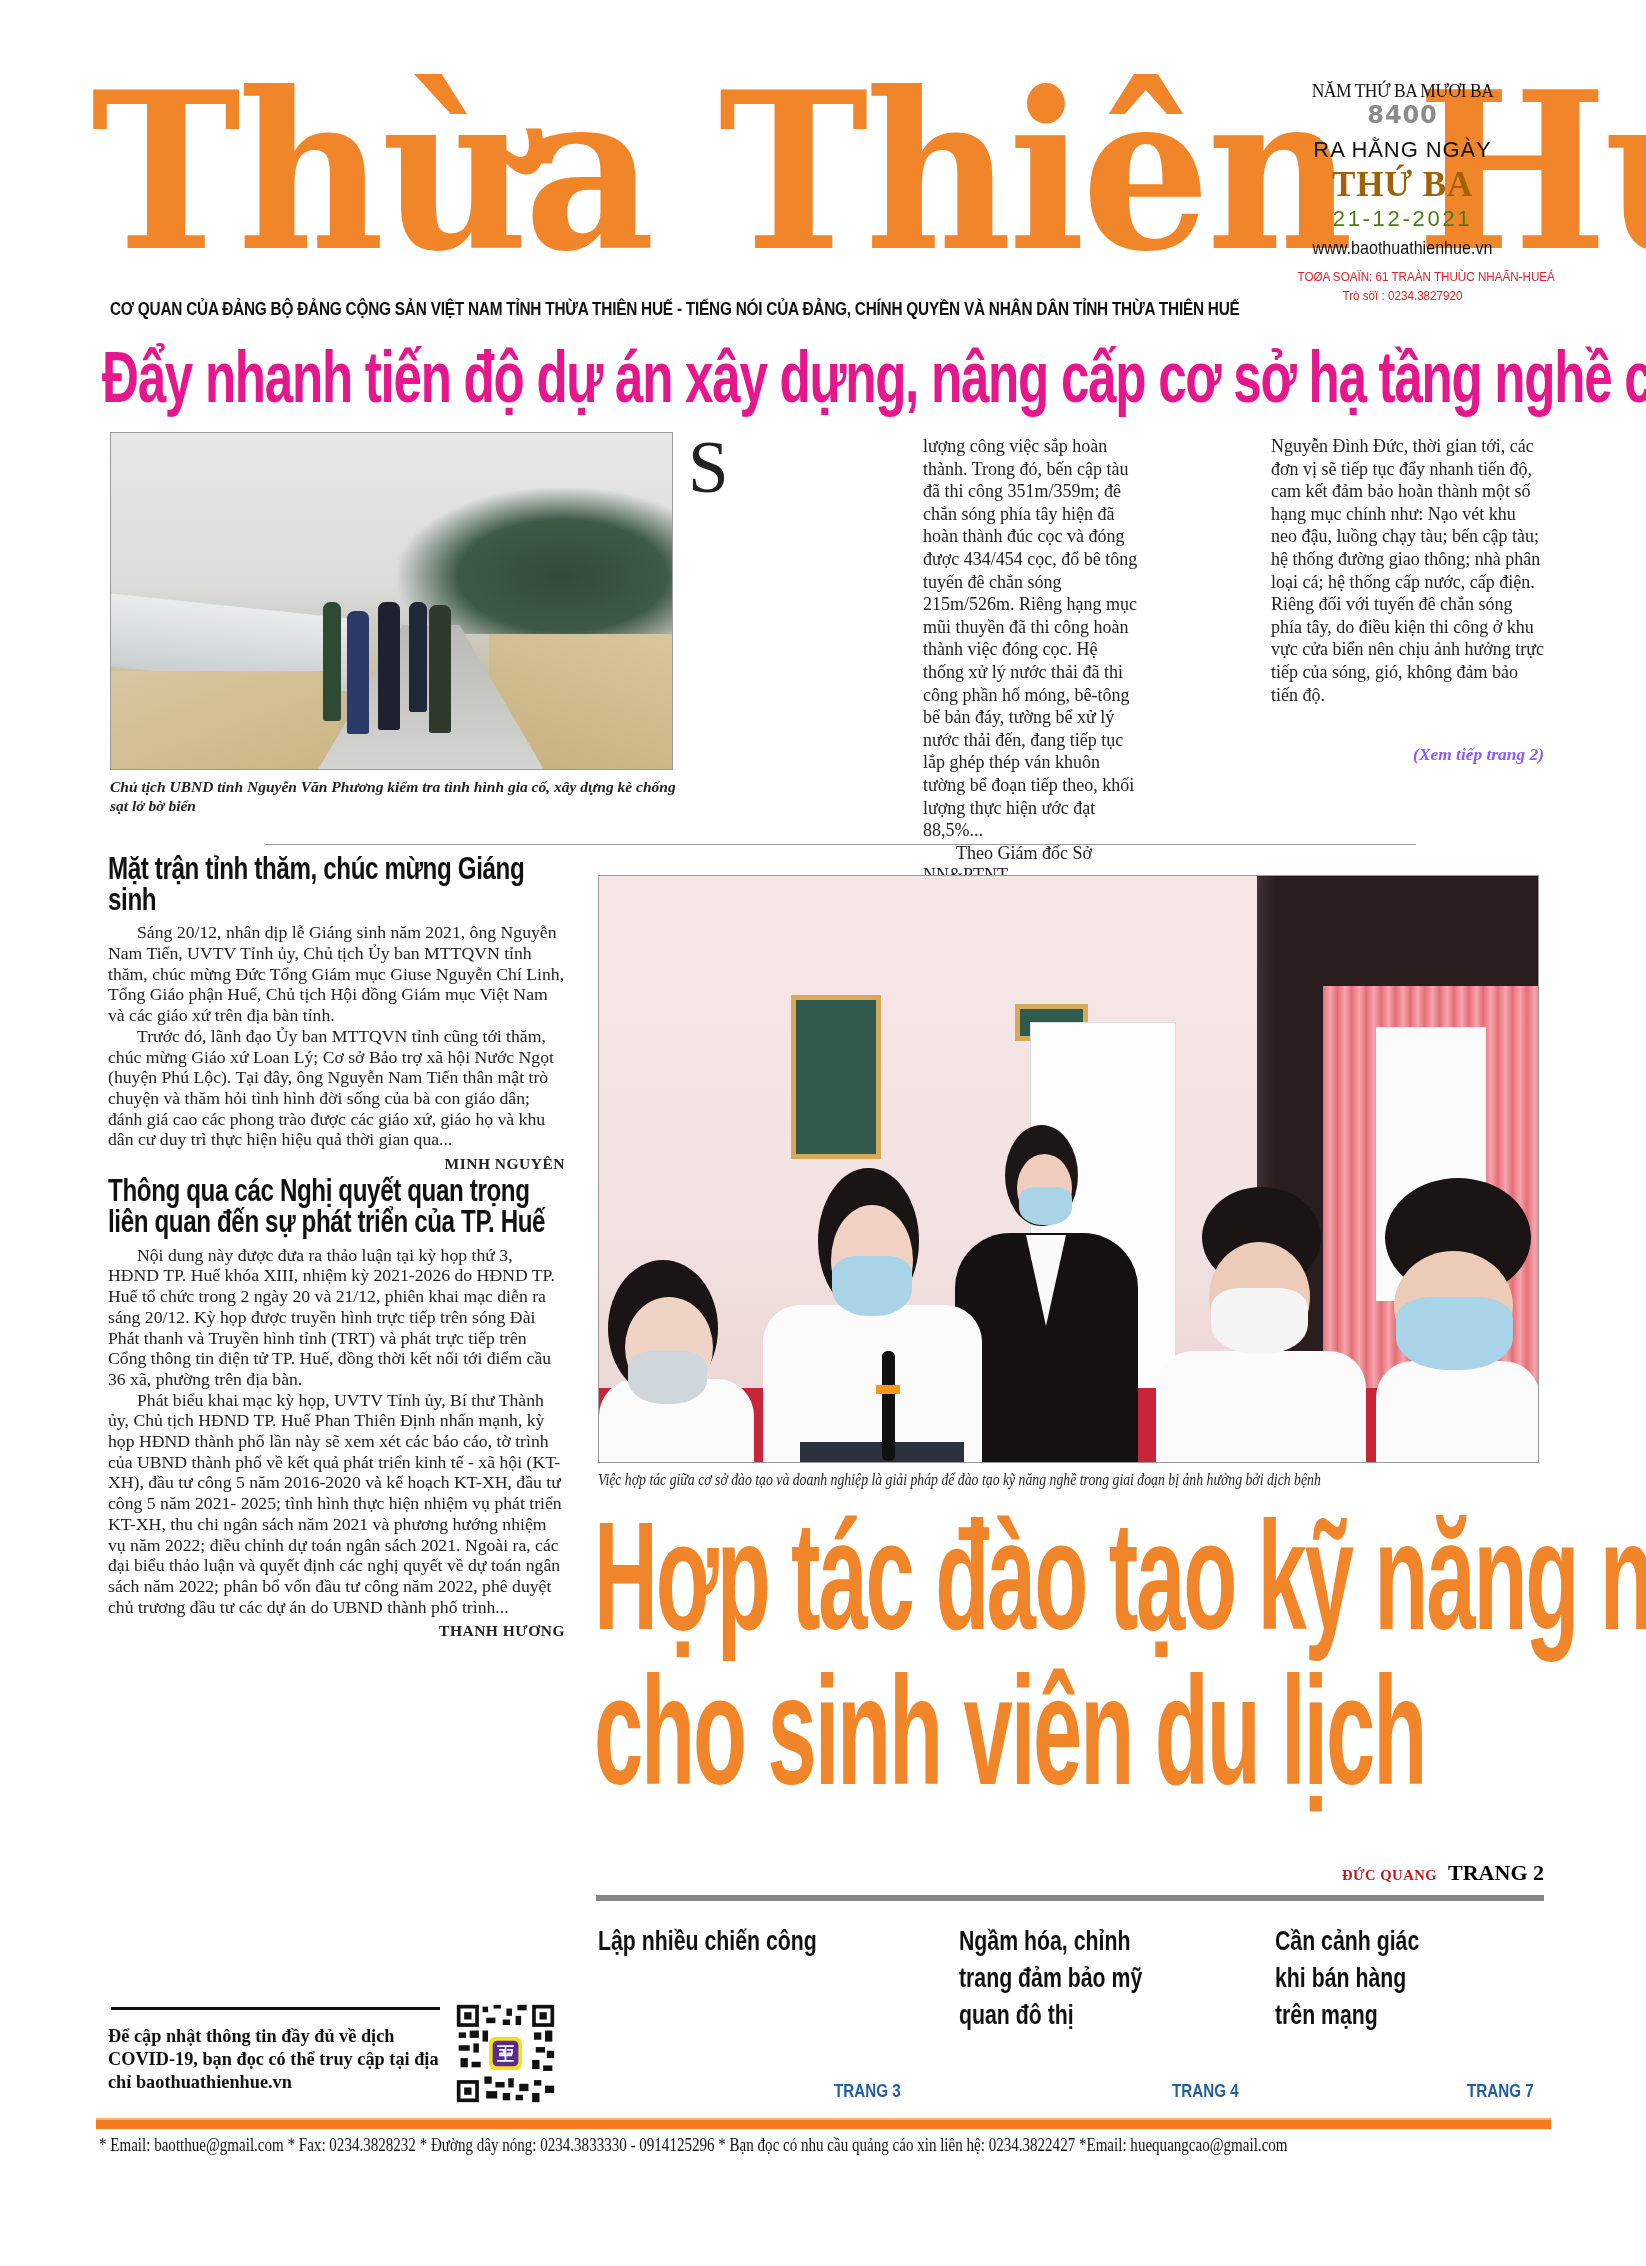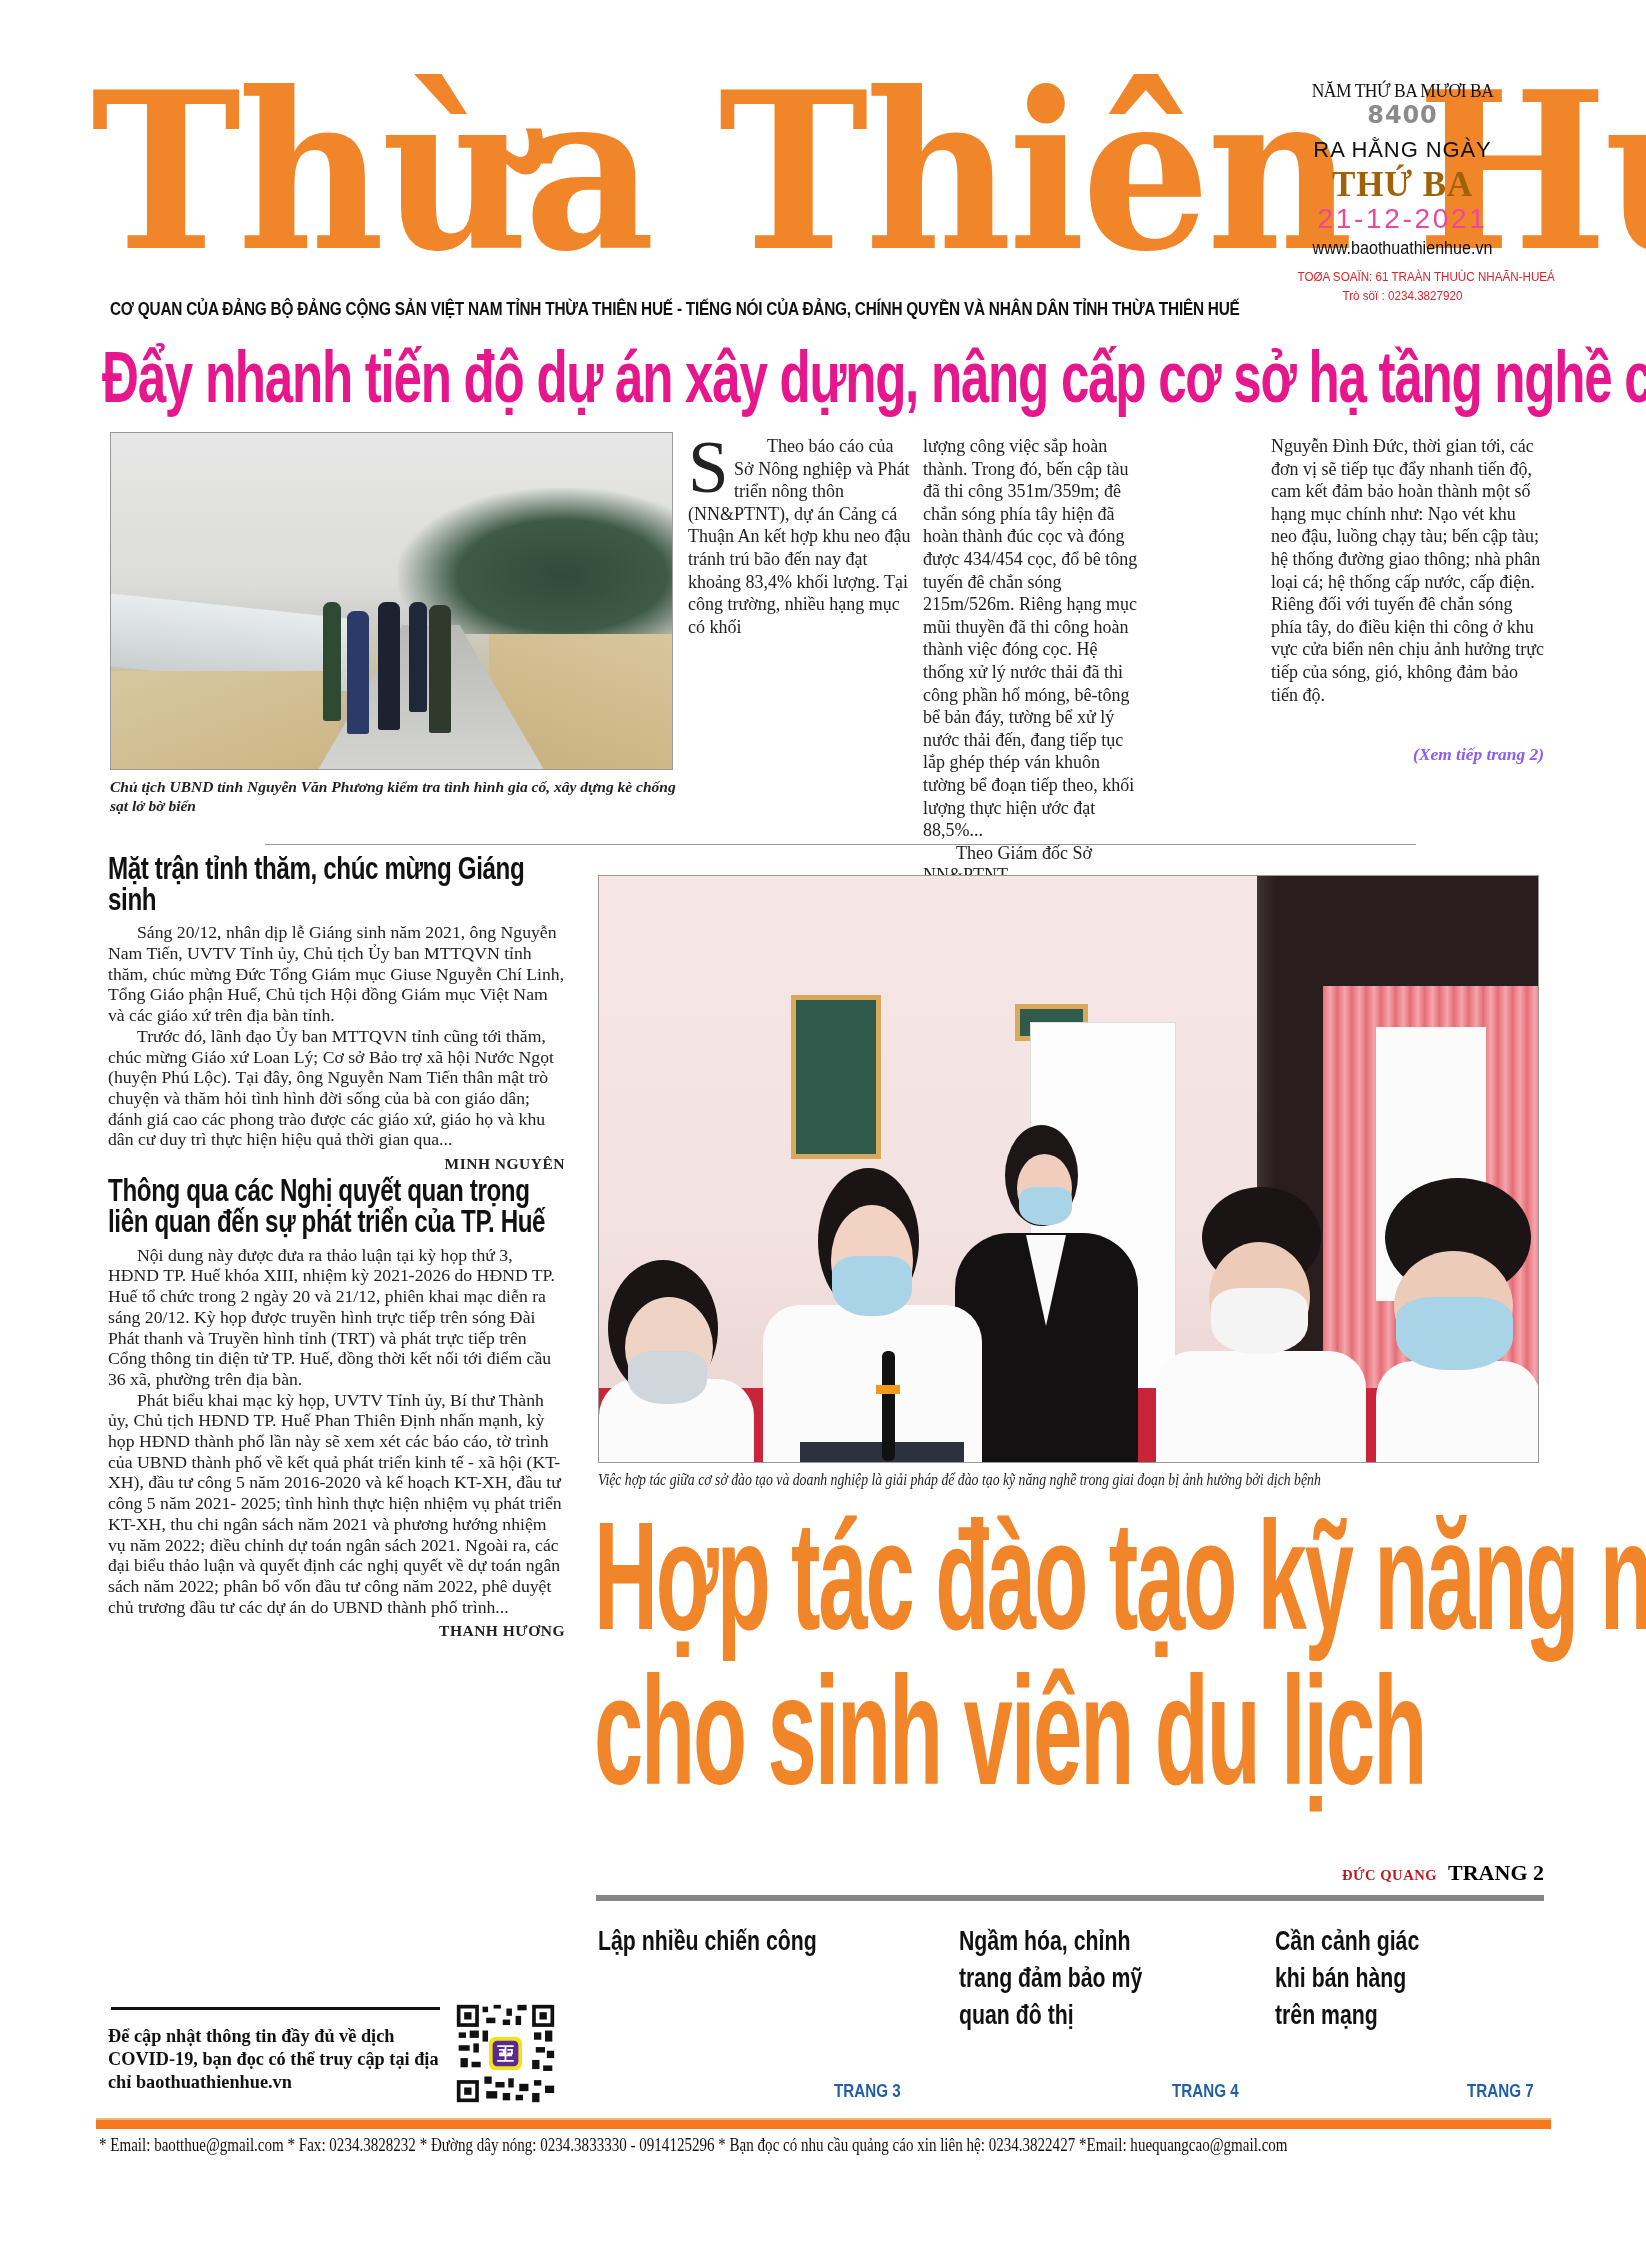--- a/index.html
+++ b/index.html
@@ -13,21 +13,21 @@
     font-family:"DejaVu Serif", serif; font-weight:bold;
     font-size:217px; line-height:247px; color:#f0852a;
     letter-spacing:-3.7px; white-space:nowrap;
     transform:scaleX(0.93); transform-origin:left center;
   }
   .info { left:1279px; top:80px; width:247px; text-align:center; }
   .info .year { font-family:"Liberation Serif", serif; font-size:19px; color:#111; letter-spacing:-0.5px; line-height:22px; transform:scaleX(0.92); }
   .info .issue { font-family:"DejaVu Sans", sans-serif; font-weight:bold; font-size:24px; color:#8b8b8b; line-height:27.4px; letter-spacing:0.9px; }
   .info .daily { font-family:"Liberation Sans", sans-serif; font-size:22px; color:#111; line-height:33px; margin-top:3.7px; letter-spacing:0.9px; }
   .info .weekday { font-family:Liberation Serif, serif; font-weight:bold; font-size:35px; color:#a16207; line-height:37px; letter-spacing:0.9px; }
-  .info .date { font-family:"Liberation Sans", sans-serif; font-size:28px; color:#ec4899; line-height:31px; letter-spacing:2.7px; }
+  .info .date { font-family:"Liberation Sans", sans-serif; font-size:22px; color:#4d7c0f; line-height:31px; letter-spacing:2.7px; }
   .info .web { font-family:"Liberation Sans", sans-serif; font-size:18.3px; color:#111; line-height:27.4px; transform:scaleX(0.88); }
   .info .addr { font-family:"Liberation Sans", sans-serif; font-size:13.7px; color:#e0202a; line-height:20px; margin-top:5.5px; transform:scaleX(0.85); white-space:nowrap; }
   .info .phone { font-family:"Liberation Sans", sans-serif; font-size:13.7px; color:#e0202a; line-height:18.3px; transform:scaleX(0.85); }
 
   .tagline {
     left:110px; top:298px; width:1371px; font-family:"Liberation Sans", sans-serif;
     font-weight:bold; font-size:19px; color:#111; white-space:nowrap;
     transform:scaleX(0.81); transform-origin:left center; letter-spacing:-0.3px;
   }
 
@@ -145,21 +145,20 @@
   <div class="person" style="left:212px;top:169px;height:119px;background:#2f4a33;"></div>
   <div class="person" style="left:236px;top:178px;height:123px;background:#2c3a6a;width:22px;"></div>
   <div class="person" style="left:267px;top:169px;height:128px;background:#1e2230;width:22px;"></div>
   <div class="person" style="left:298px;top:169px;height:110px;background:#1f2838;"></div>
   <div class="person" style="left:318px;top:172px;height:128px;background:#2f3a2c;width:22px;"></div>
 </div>
 <div class="abs caption1">Chủ tịch UBND tỉnh Nguyễn Văn Phương kiểm tra tình hình gia cố, xây dựng kè chống sạt lở bờ biển</div>
 
 <div class="abs col col1">
   <span class="dropcap">S</span>
-  <p class="ind">Theo báo cáo của Sở Nông nghiệp và Phát triển nông thôn (NN&amp;PTNT), dự án Cảng cá Thuận An kết hợp khu neo đậu tránh trú bão đến nay đạt khoảng 83,4% khối lượng. Tại công trường, nhiều hạng mục có khối</p>
 </div>
 <div class="abs col col2">
   <p>lượng công việc sắp hoàn thành. Trong đó, bến cập tàu đã thi công 351m/359m; đê chắn sóng phía tây hiện đã hoàn thành đúc cọc và đóng được 434/454 cọc, đổ bê tông tuyến đê chắn sóng 215m/526m. Riêng hạng mục mũi thuyền đã thi công hoàn thành việc đóng cọc. Hệ thống xử lý nước thải đã thi công phần hố móng, bê-tông bể bản đáy, tường bể xử lý nước thải đến, đang tiếp tục lắp ghép thép ván khuôn tường bể đoạn tiếp theo, khối lượng thực hiện ước đạt 88,5%...</p>
   <p class="ind">Theo Giám đốc Sở NN&amp;PTNT</p>
 </div>
 <div class="abs col col3">
   <p>Nguyễn Đình Đức, thời gian tới, các đơn vị sẽ tiếp tục đẩy nhanh tiến độ, cam kết đảm bảo hoàn thành một số hạng mục chính như: Nạo vét khu neo đậu, luồng chạy tàu; bến cập tàu; hệ thống đường giao thông; nhà phân loại cá; hệ thống cấp nước, cấp điện. Riêng đối với tuyến đê chắn sóng phía tây, do điều kiện thi công ở khu vực cửa biển nên chịu ảnh hưởng trực tiếp của sóng, gió, không đảm bảo tiến độ.</p>
 </div>
 <div class="abs seemore">(Xem tiếp trang 2)</div>
 

